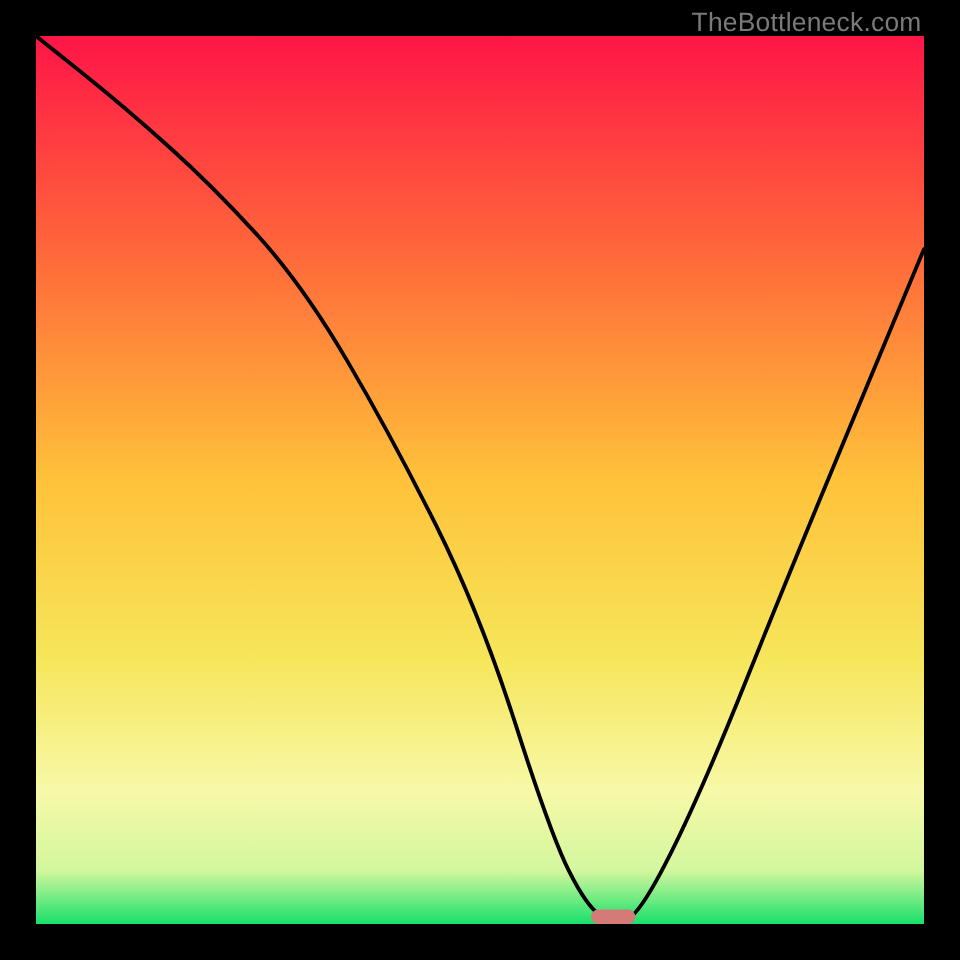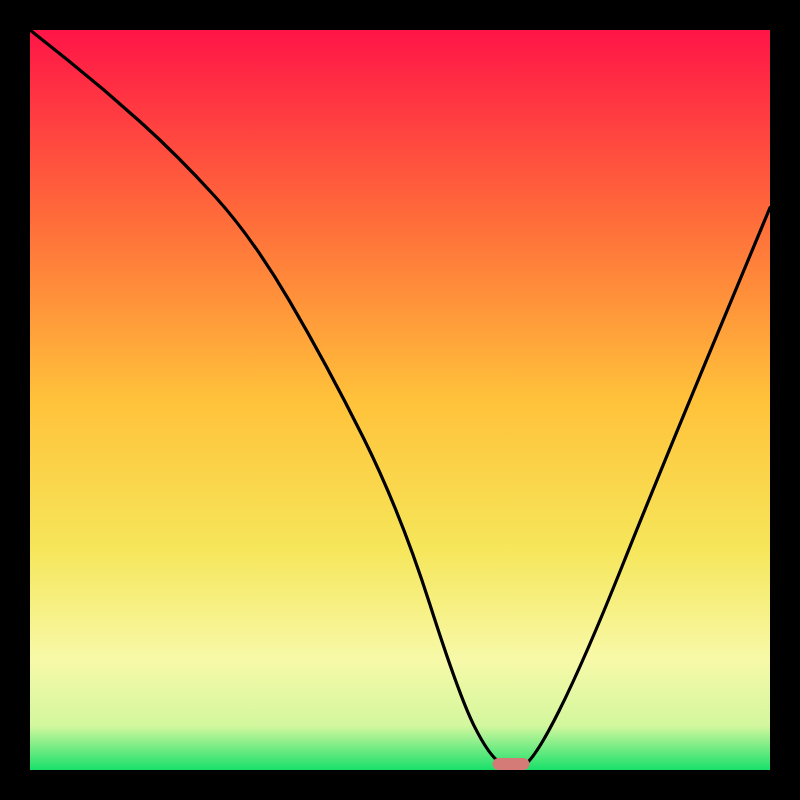--- a/index.html
+++ b/index.html
@@ -67,13 +67,14 @@
       </defs>
       <rect x="0" y="0" width="740" height="740" fill="url(#bg-grad)"></rect>
     </svg>
 
     <svg class="curve" viewBox="0 0 740 740" preserveAspectRatio="none">
       <path id="curve-path" d="M 0.0 0.0 Q 0.0 0.0 37.0 29.6 Q 74.0 59.2 111.0 92.5 Q 148.0 125.8 185.0 166.5 Q 222.0 207.2 259.0 270.1 Q 296.0 333.0 333.0 407.0 Q 370.0 481.0 399.6 573.5 Q 429.2 666.0 444.0 695.6 Q 458.8 725.2 469.9 732.6 Q 481.0 740.0 492.1 736.3 Q 503.2 732.6 529.1 680.8 Q 555.0 629.0 592.0 536.5 Q 629.0 444.0 684.5 310.8 T 740.0 177.6" fill="none" stroke="#000" stroke-width="3.2" stroke-linejoin="round" stroke-linecap="round"></path>
       <rect id="marker-rect" rx="6" ry="6" fill="#d47a77" x="462.5" y="728.0" width="37.0" height="12.0"></rect>
     </svg>
   </div>
 
+  <div class="watermark">TheBottleneck.com</div>
 </div>
 
 </body></html>

